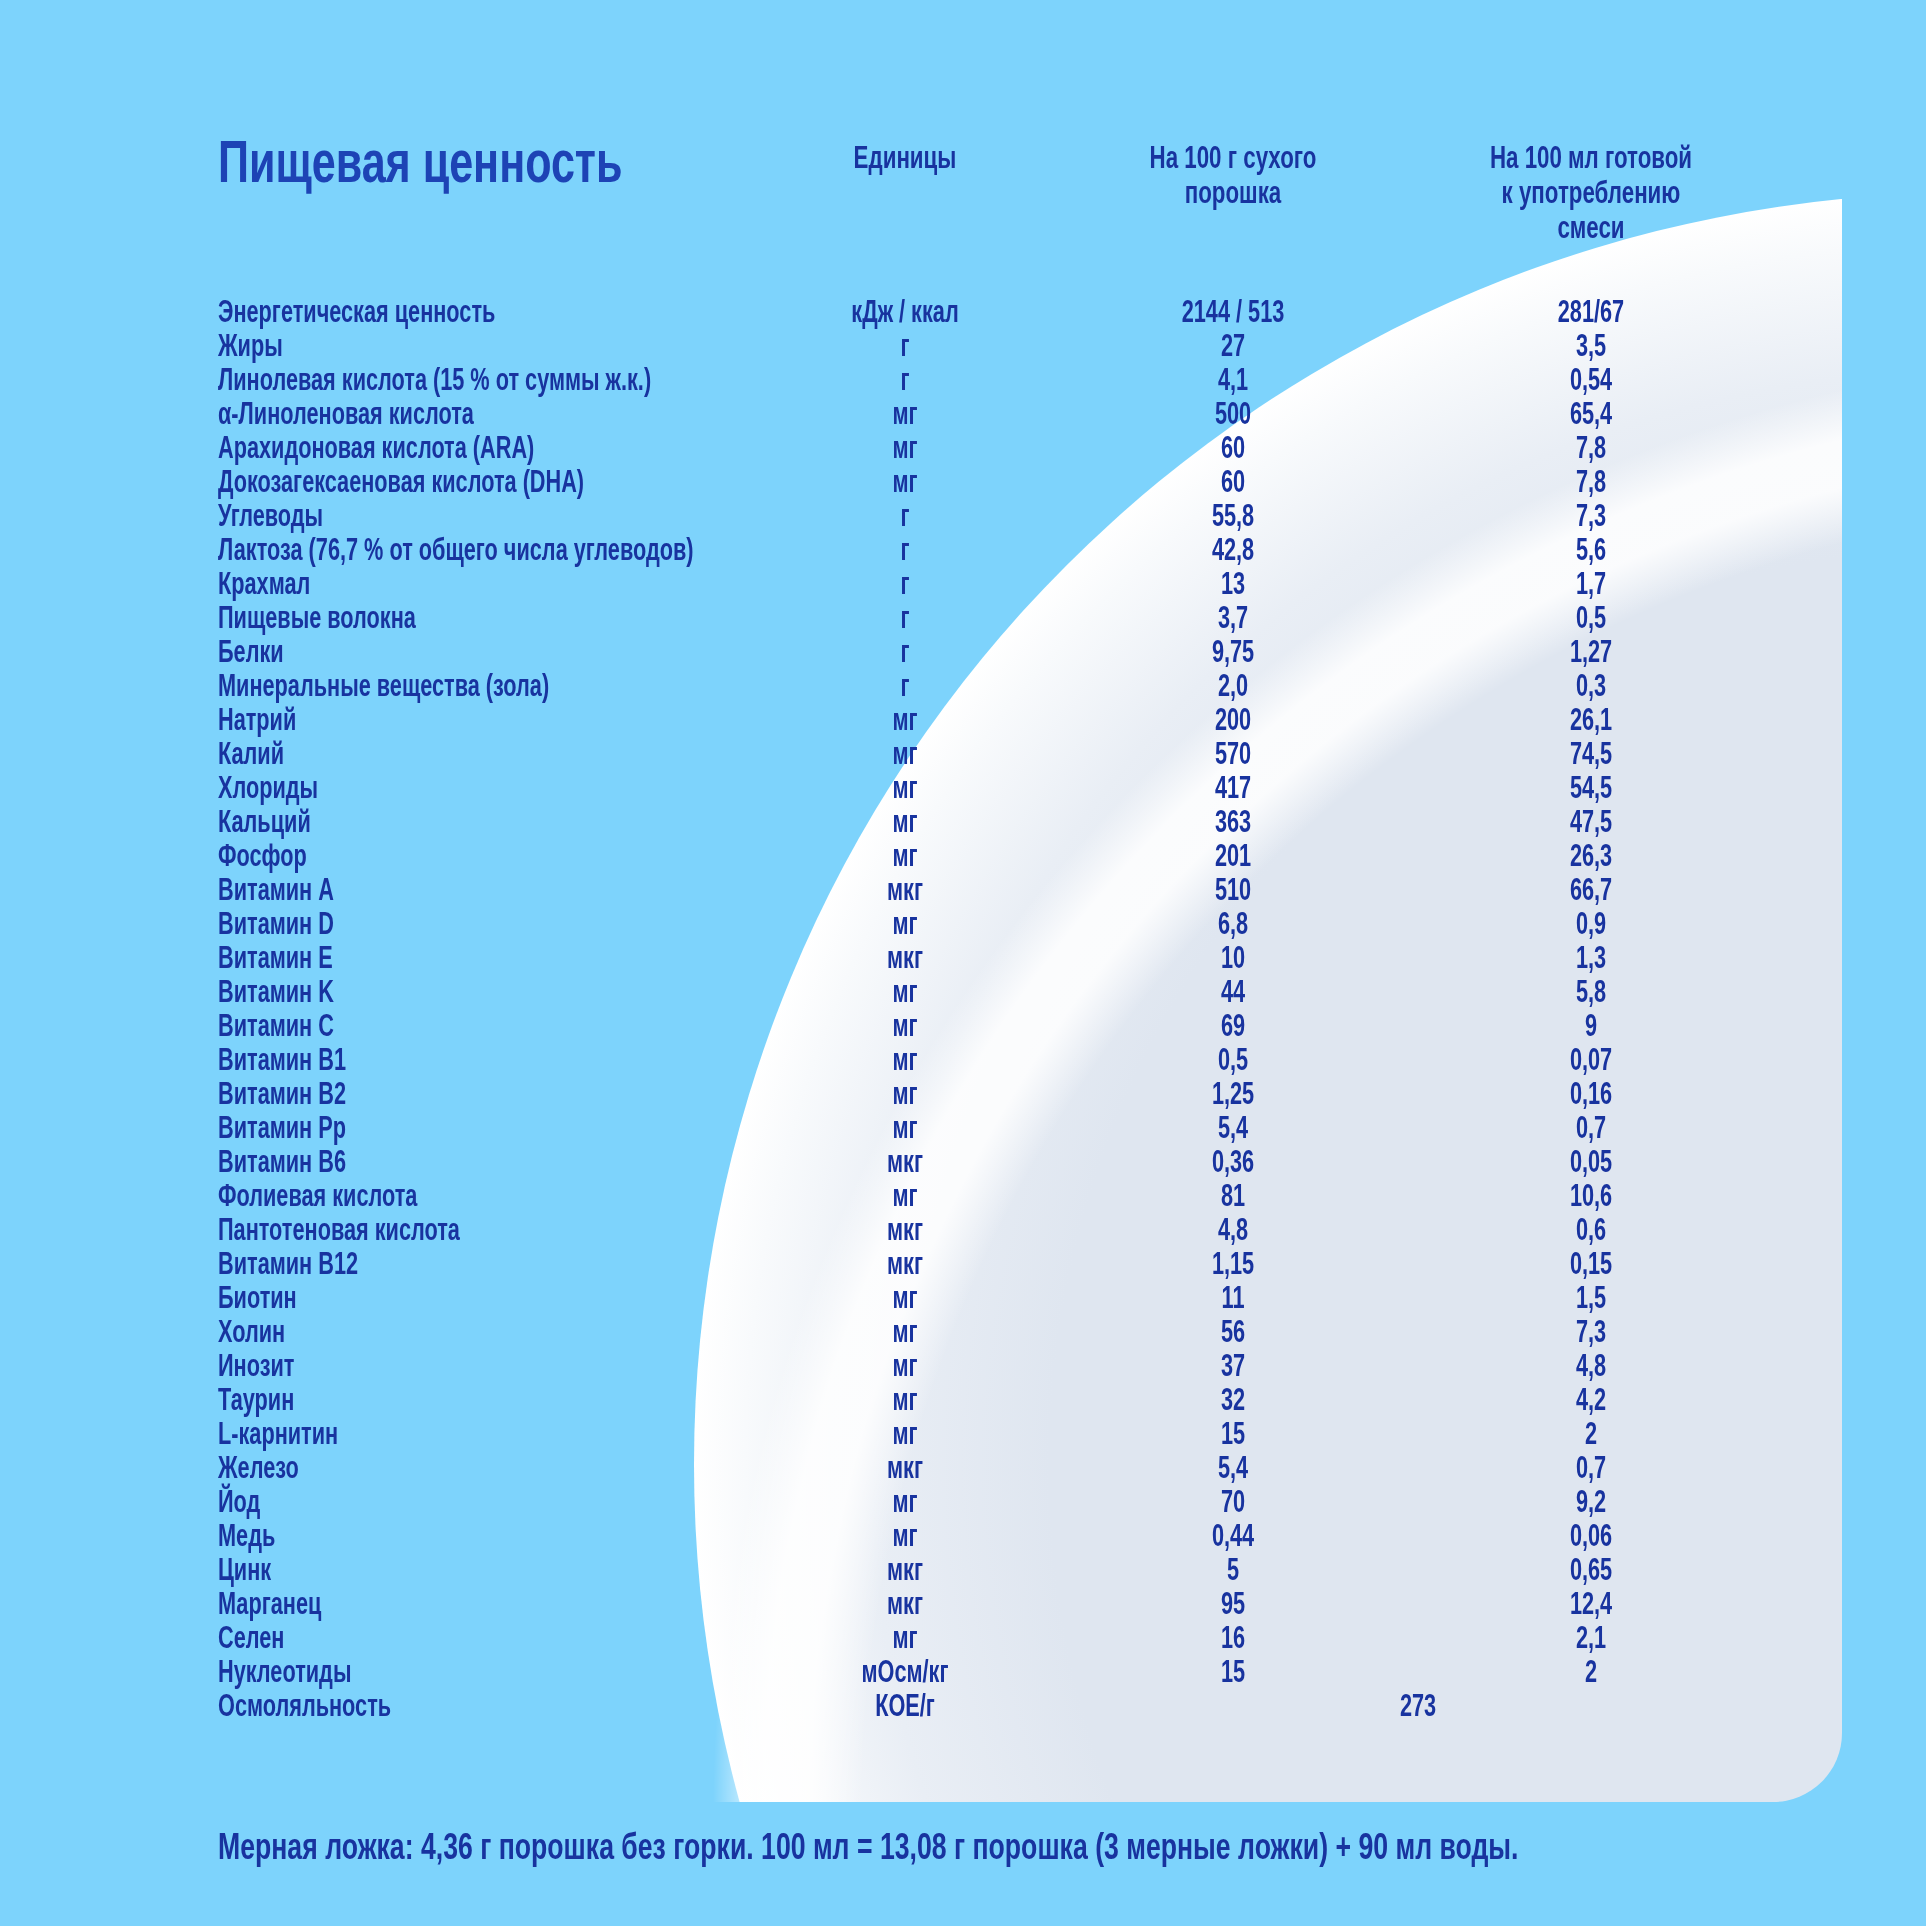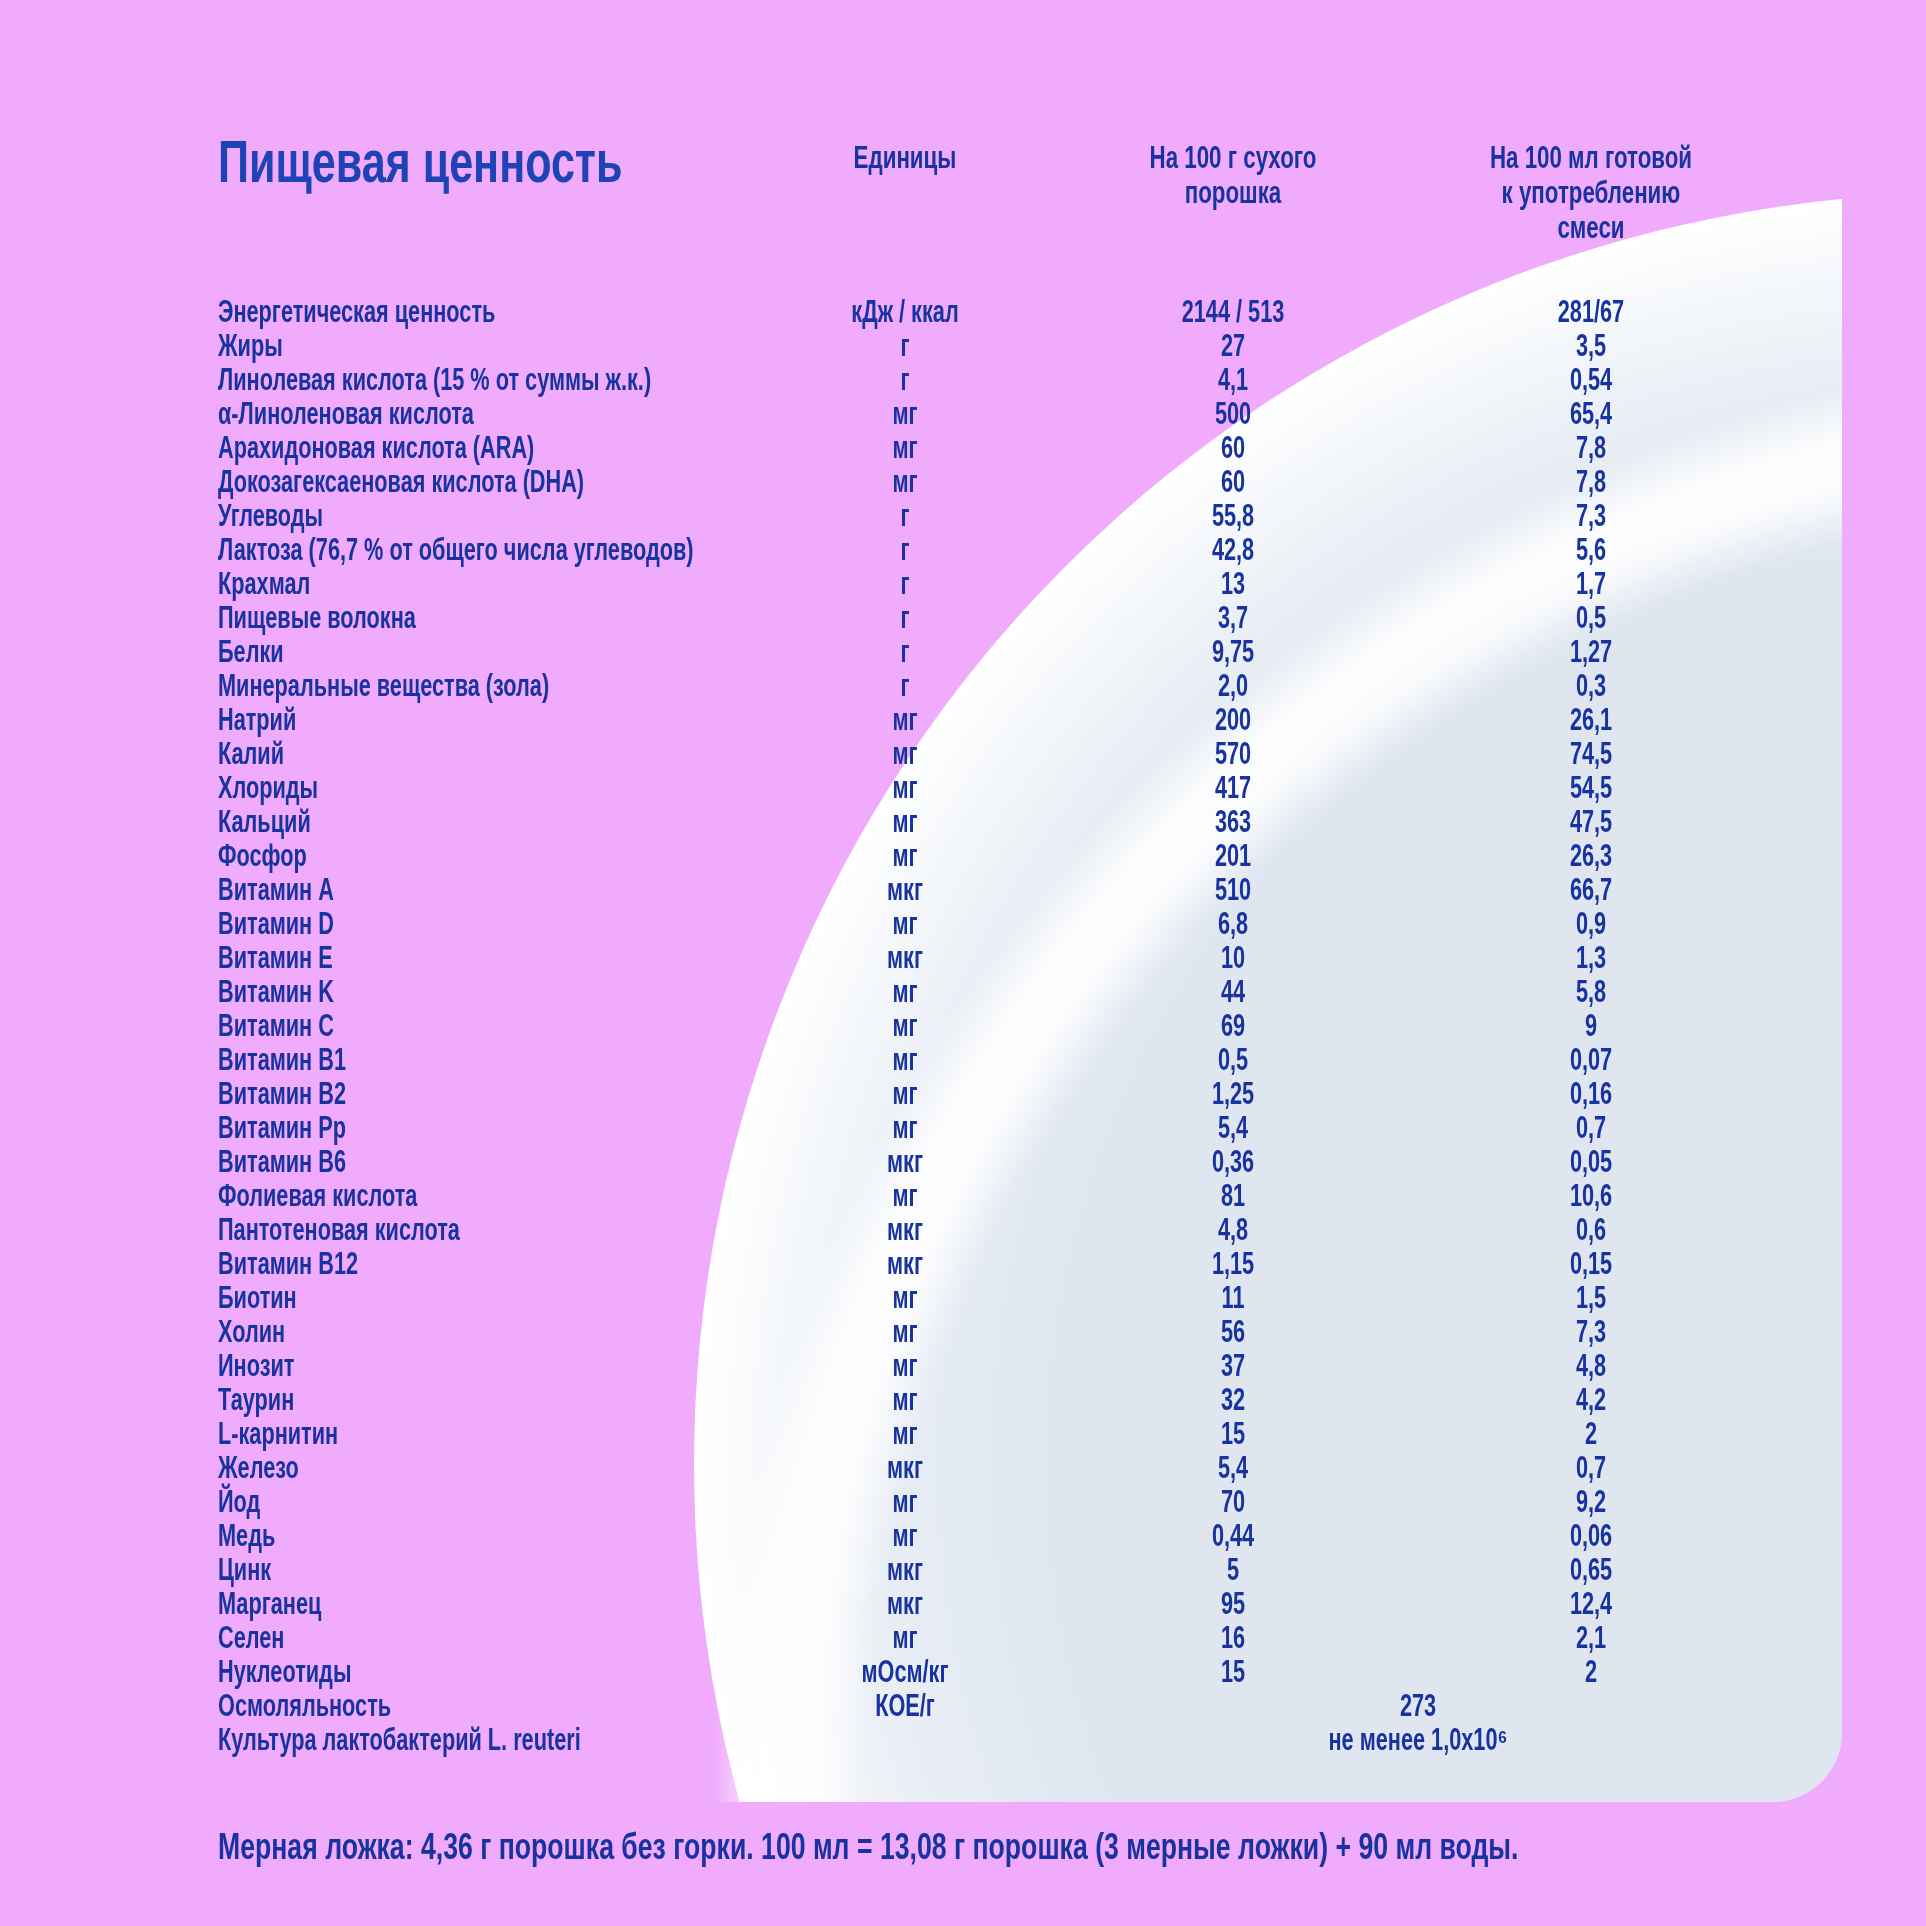--- a/index.html
+++ b/index.html
@@ -1,17 +1,17 @@
 <!DOCTYPE html>
 <html style="font-size:12.3px"><head>
 <meta charset="utf-8">
 <style>
   html,body{margin:0;padding:0;background:#fff;}
   #page{
-    position:relative;width:1926px;height:1926px;overflow:hidden;background:#f0abfc;
+    position:relative;width:1926px;height:1926px;overflow:hidden;background:#7dd3fc;
     font-family:"Liberation Sans",sans-serif;font-weight:bold;color:var(--text,#18339f);
   }
   
   .bg-clip{position:absolute;left:116px;top:0;width:1726px;height:1802px;
     border-radius:0 0 69px 0;overflow:hidden;}
   .bg-circle{position:absolute;left:578px;top:193px;width:2543px;height:2543px;border-radius:50%;
     background:radial-gradient(circle closest-side at center,
       var(--field,#dfe6f0) 0%,var(--field,#dfe6f0) 72%,#e9eef5 86%,#f8fafc 96%,#ffffff 100%);}
   .bg-band{position:absolute;left:0;top:0;right:0;bottom:0;
     background:radial-gradient(circle 1541px at 2057px 1811px,
@@ -303,21 +303,17 @@
         <span class="cell c-label">Нуклеотиды</span>
         <span class="cell c-unit">мОсм/кг</span>
         <span class="cell c-v1">15</span>
         <span class="cell c-v2">2</span>
       </div>
       <div class="row">
         <span class="cell c-label">Осмоляльность</span>
         <span class="cell c-unit">КОЕ/г</span>
         <span class="cell c-span">273</span>
       </div>
-      <div class="row">
-        <span class="cell c-label">Культура лактобактерий L. reuteri</span>
-        <span class="cell c-span">не менее 1,0x10⁶</span>
-      </div>
     </div>
 
   <div class="footer">Мерная ложка: 4,36 г порошка без горки. 100 мл = 13,08 г порошка (3 мерные ложки) + 90 мл воды.</div>
 </div>
 
 
 </body></html>

